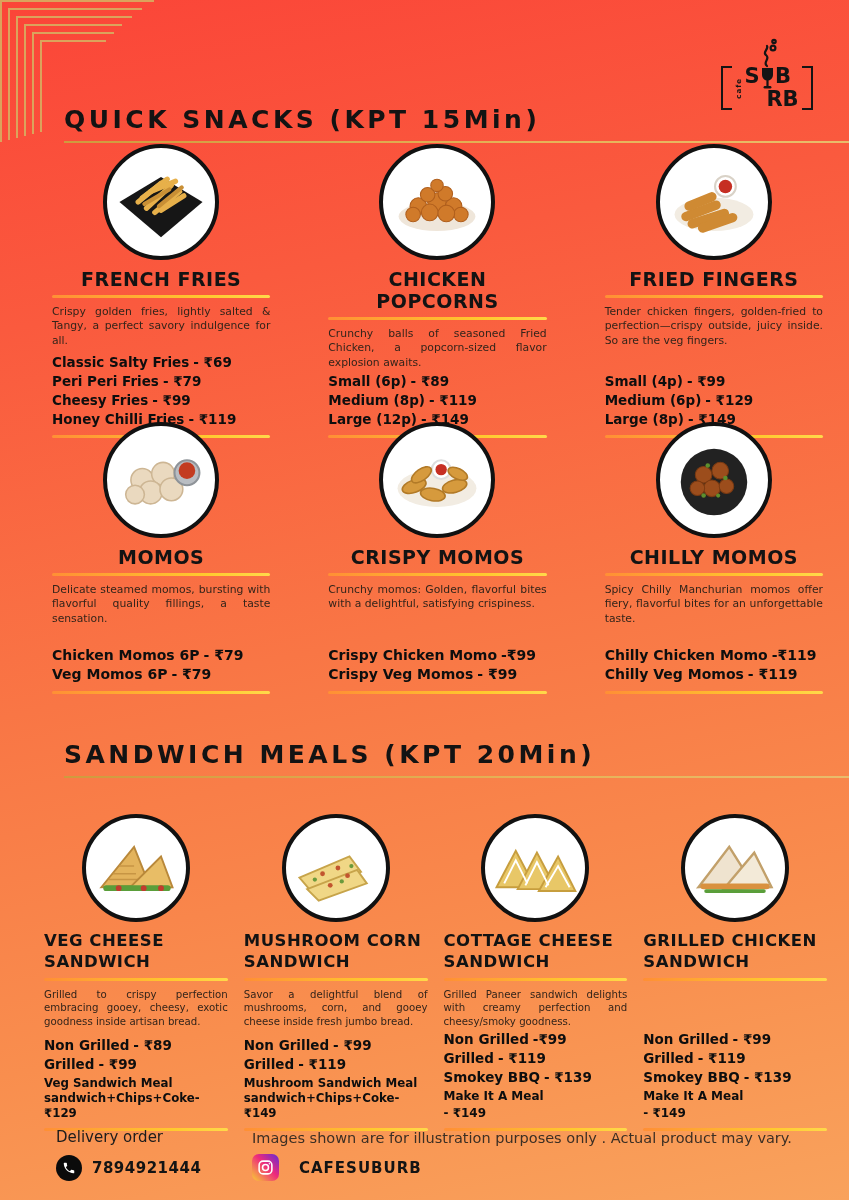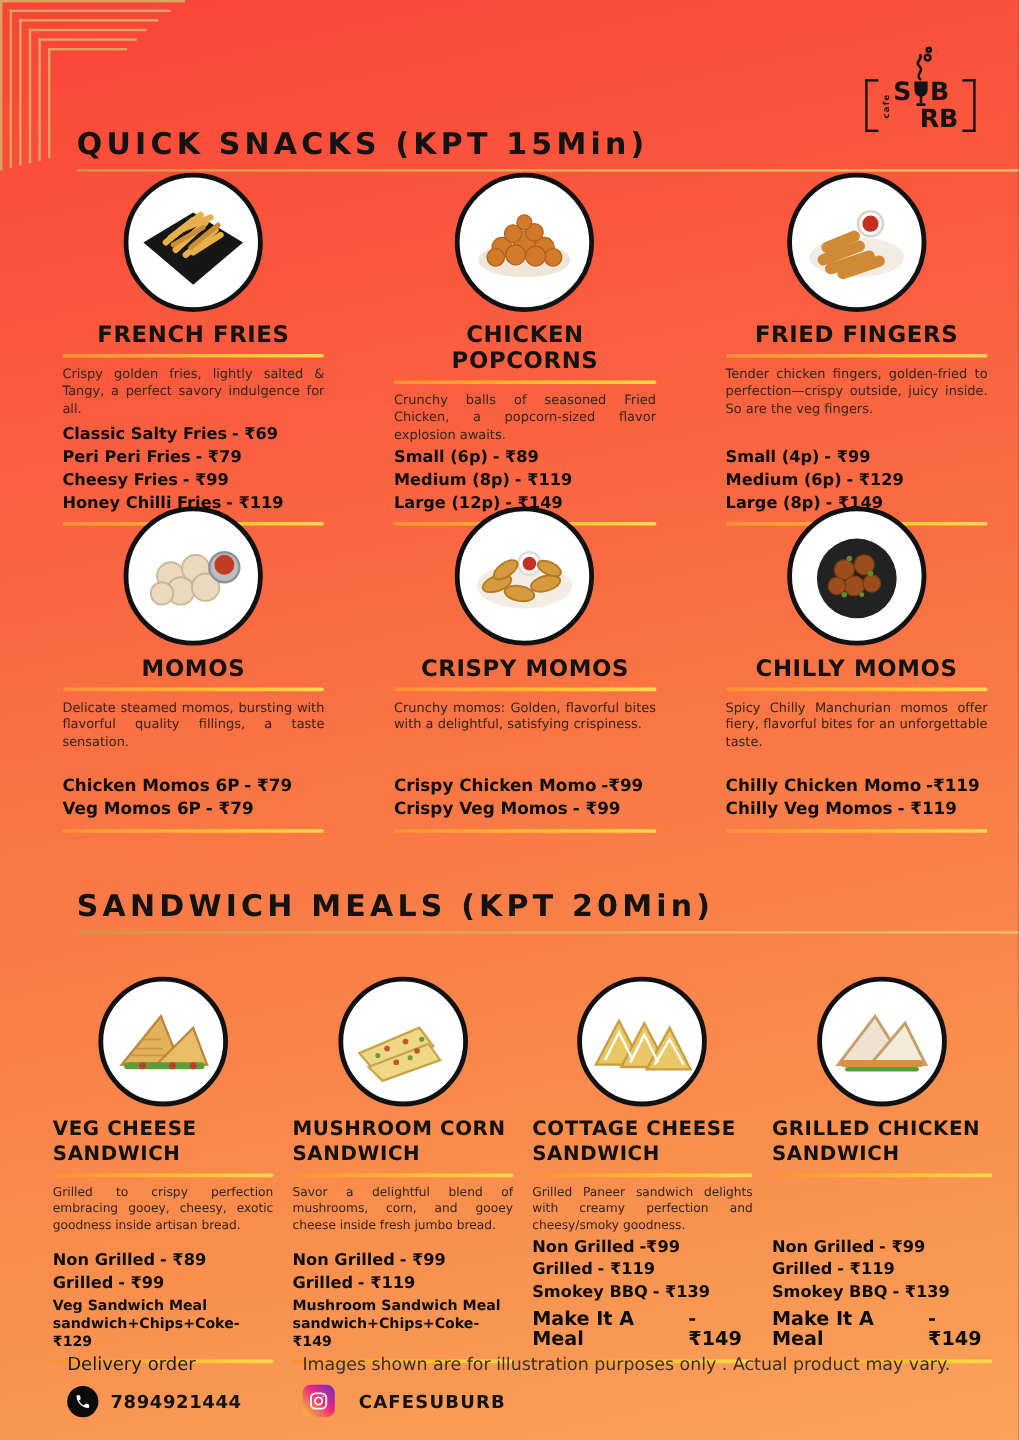--- a/index.html
+++ b/index.html
@@ -38,21 +38,21 @@
   .photo svg{display:block;width:100%;height:100%;}
   .c-title{margin-top:8px;font-size:19px;font-weight:700;letter-spacing:0.5px;color:#131313;}
   .snack .c-title{text-align:center;}
   .sw .c-title{font-size:16.5px;line-height:1.3;text-align:left;}
   .t-rule{margin-top:5px;height:3px;border-radius:2px;background:linear-gradient(90deg,#ff8f35,#ffc92e 70%,#ffd94a);}
   .c-desc{margin-top:7px;font-size:10.8px;line-height:1.32;font-weight:500;color:#33241a;text-align:justify;}
   .sw .c-desc{font-size:10.2px;}
   .prices{margin-top:auto;}
   .p-row{display:flex;justify-content:flex-start;gap:4px;font-size:13.5px;font-weight:700;color:#0e0e0e;line-height:1.12;margin-top:4px;}
   .momo .p-row{font-size:14px;}
-  .p-row.small{font-size:16px;}
+  .p-row.small{font-size:12px;flex-direction:column;}
   .meal-note{font-size:11.8px;font-weight:700;line-height:1.25;margin-top:4px;color:#0e0e0e;}
   .b-rule{margin-top:8px;height:3px;border-radius:2px;background:linear-gradient(90deg,#ff8f35,#ffc92e 70%,#ffd94a);}
   
   .footer-left{position:absolute;left:56px;top:1128px;}
   .f-deliv{font-size:15px;color:#1c1c1c;}
   .f-phone-row{display:flex;align-items:center;gap:10px;margin-top:9px;}
   .phone-badge{width:26px;height:26px;border-radius:50%;background:#0b0b0b;display:flex;align-items:center;justify-content:center;}
   .f-phone{font-size:15px;font-weight:700;letter-spacing:0.5px;}
   .footer-right{position:absolute;left:252px;top:1130px;right:24px;}
   .f-disc{font-size:14.5px;color:#3c2f24;}

